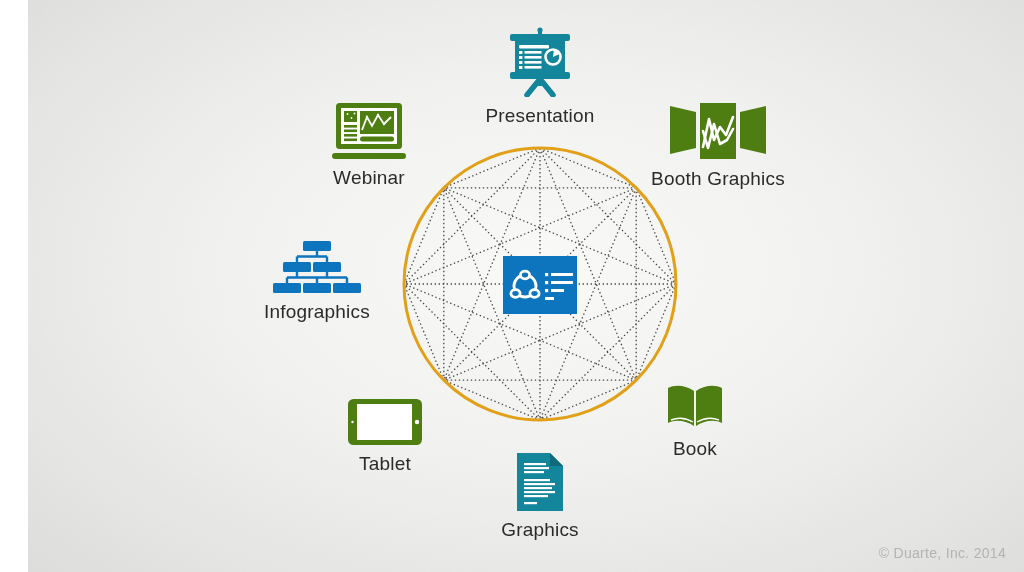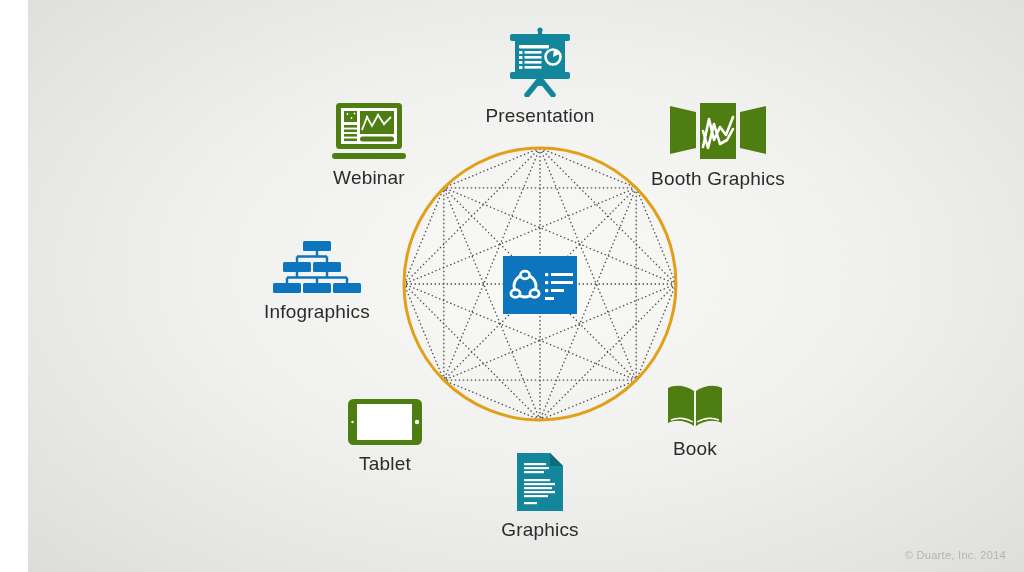--- a/index.html
+++ b/index.html
@@ -7,21 +7,21 @@
   .stage{
     position:relative;width:1024px;height:572px;
     background:radial-gradient(ellipse 72% 78% at 50% 47%, #fafaf9 0%, #f1f1ef 45%, #e5e5e3 78%, #dcdcda 100%);
     margin-left:28px;
   }
   .noise{position:absolute;inset:0;width:100%;height:100%;opacity:.5;pointer-events:none;}
   .network{position:absolute;left:368px;top:140px;}
   .center-icon{position:absolute;left:475px;top:256px;}
   .item{position:absolute;display:flex;flex-direction:column;align-items:center;}
   .item .label{margin-top:8px;font-size:19px;color:#2b2b2b;white-space:nowrap;letter-spacing:.2px;}
-  .copyright{position:absolute;right:46px;bottom:11px;font-size:11px;color:#b3b3b3;letter-spacing:.3px;}
+  .copyright{position:absolute;right:46px;bottom:11px;font-size:14px;color:#b3b3b3;letter-spacing:.3px;}
 </style>
 </head>
 <body>
 
 <div class="stage">
 
   <svg class="noise">
     <filter id="n">
         <feTurbulence type="fractalNoise" baseFrequency="0.8" numOctaves="2"></feTurbulence>
       <feColorMatrix type="matrix" values="0 0 0 0 0.55  0 0 0 0 0.55  0 0 0 0 0.55  0 0 0 0.05 0"></feColorMatrix>

